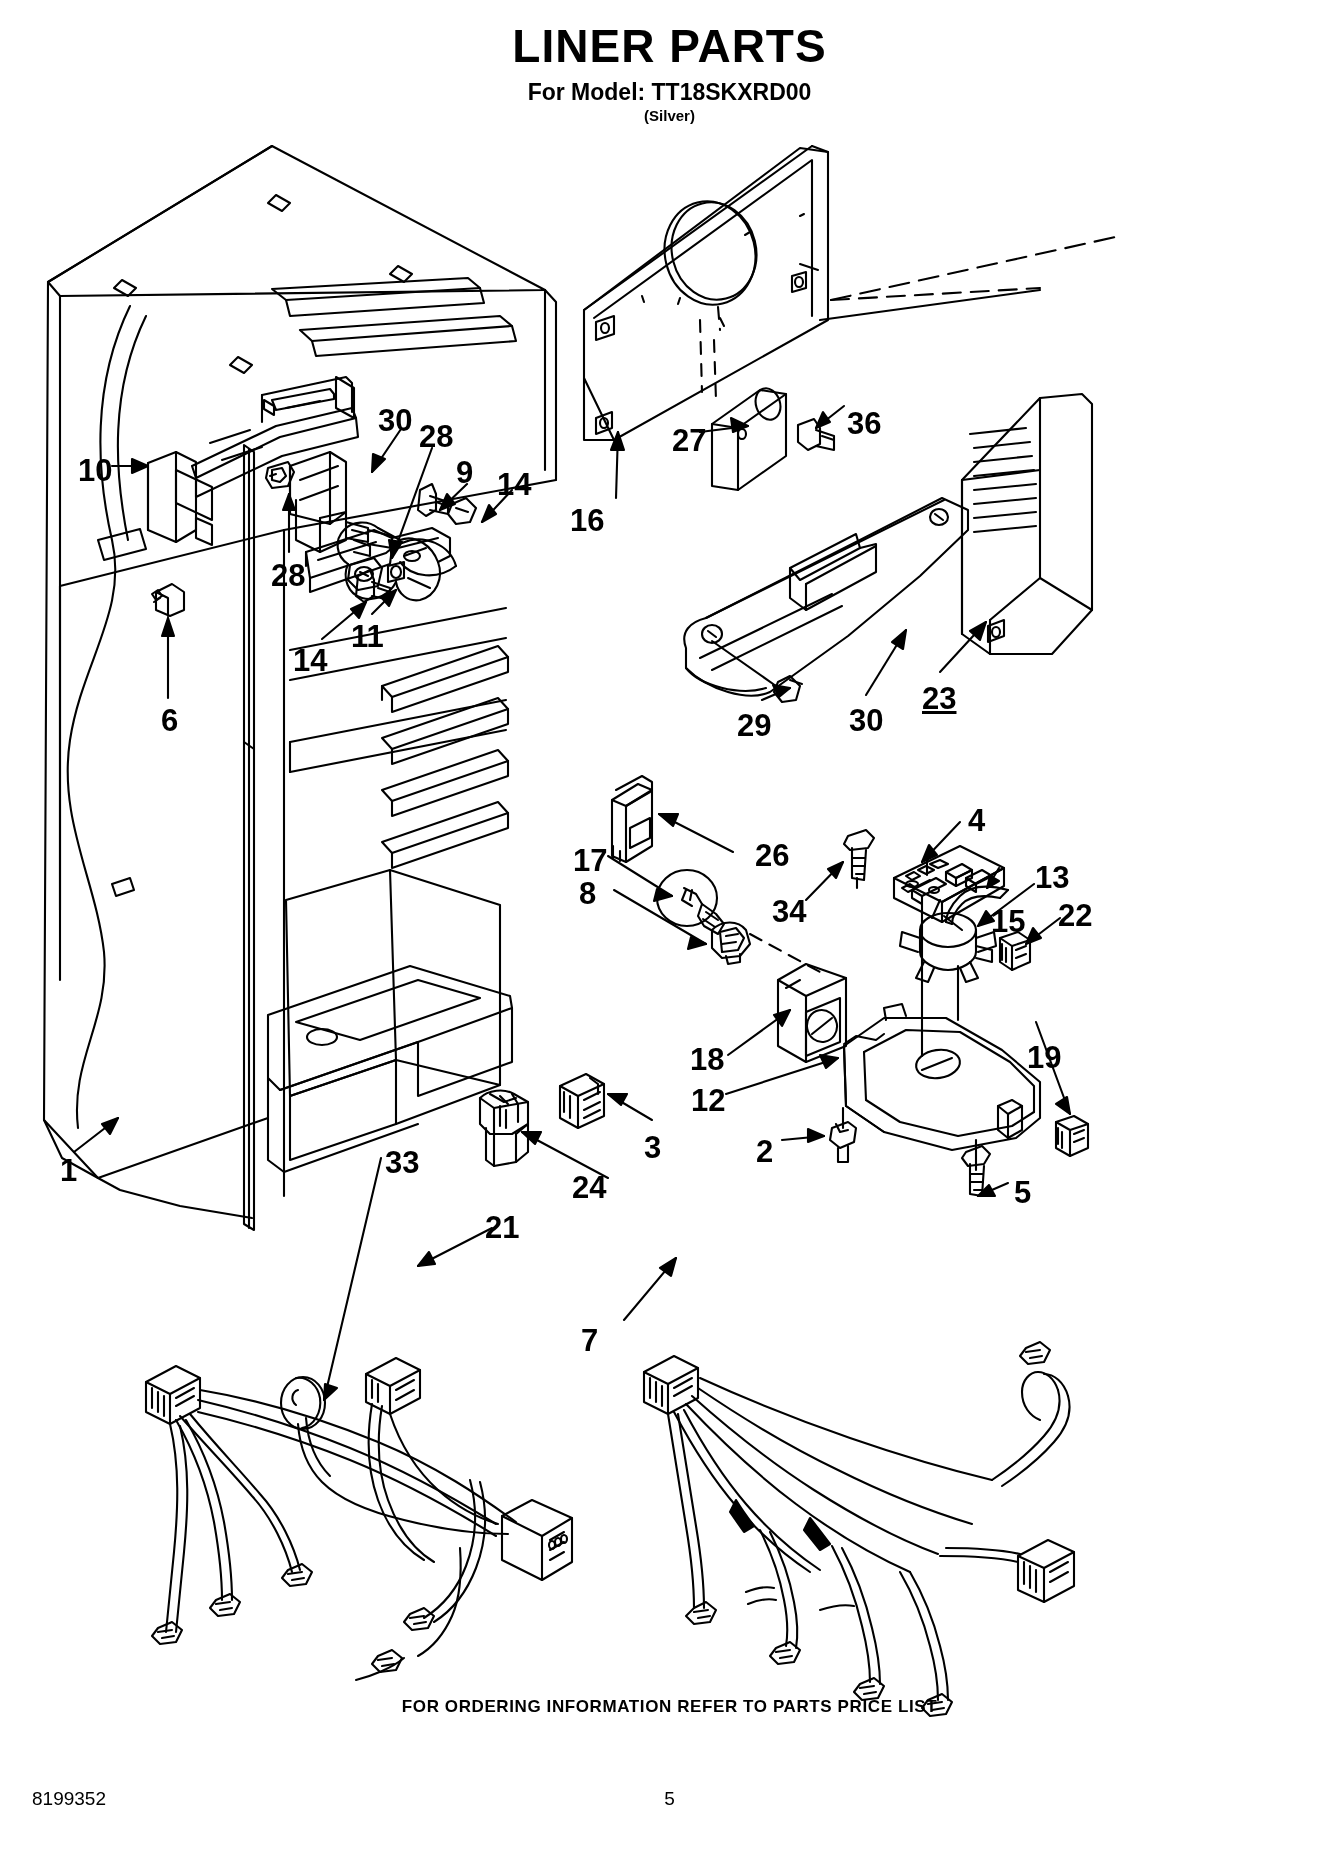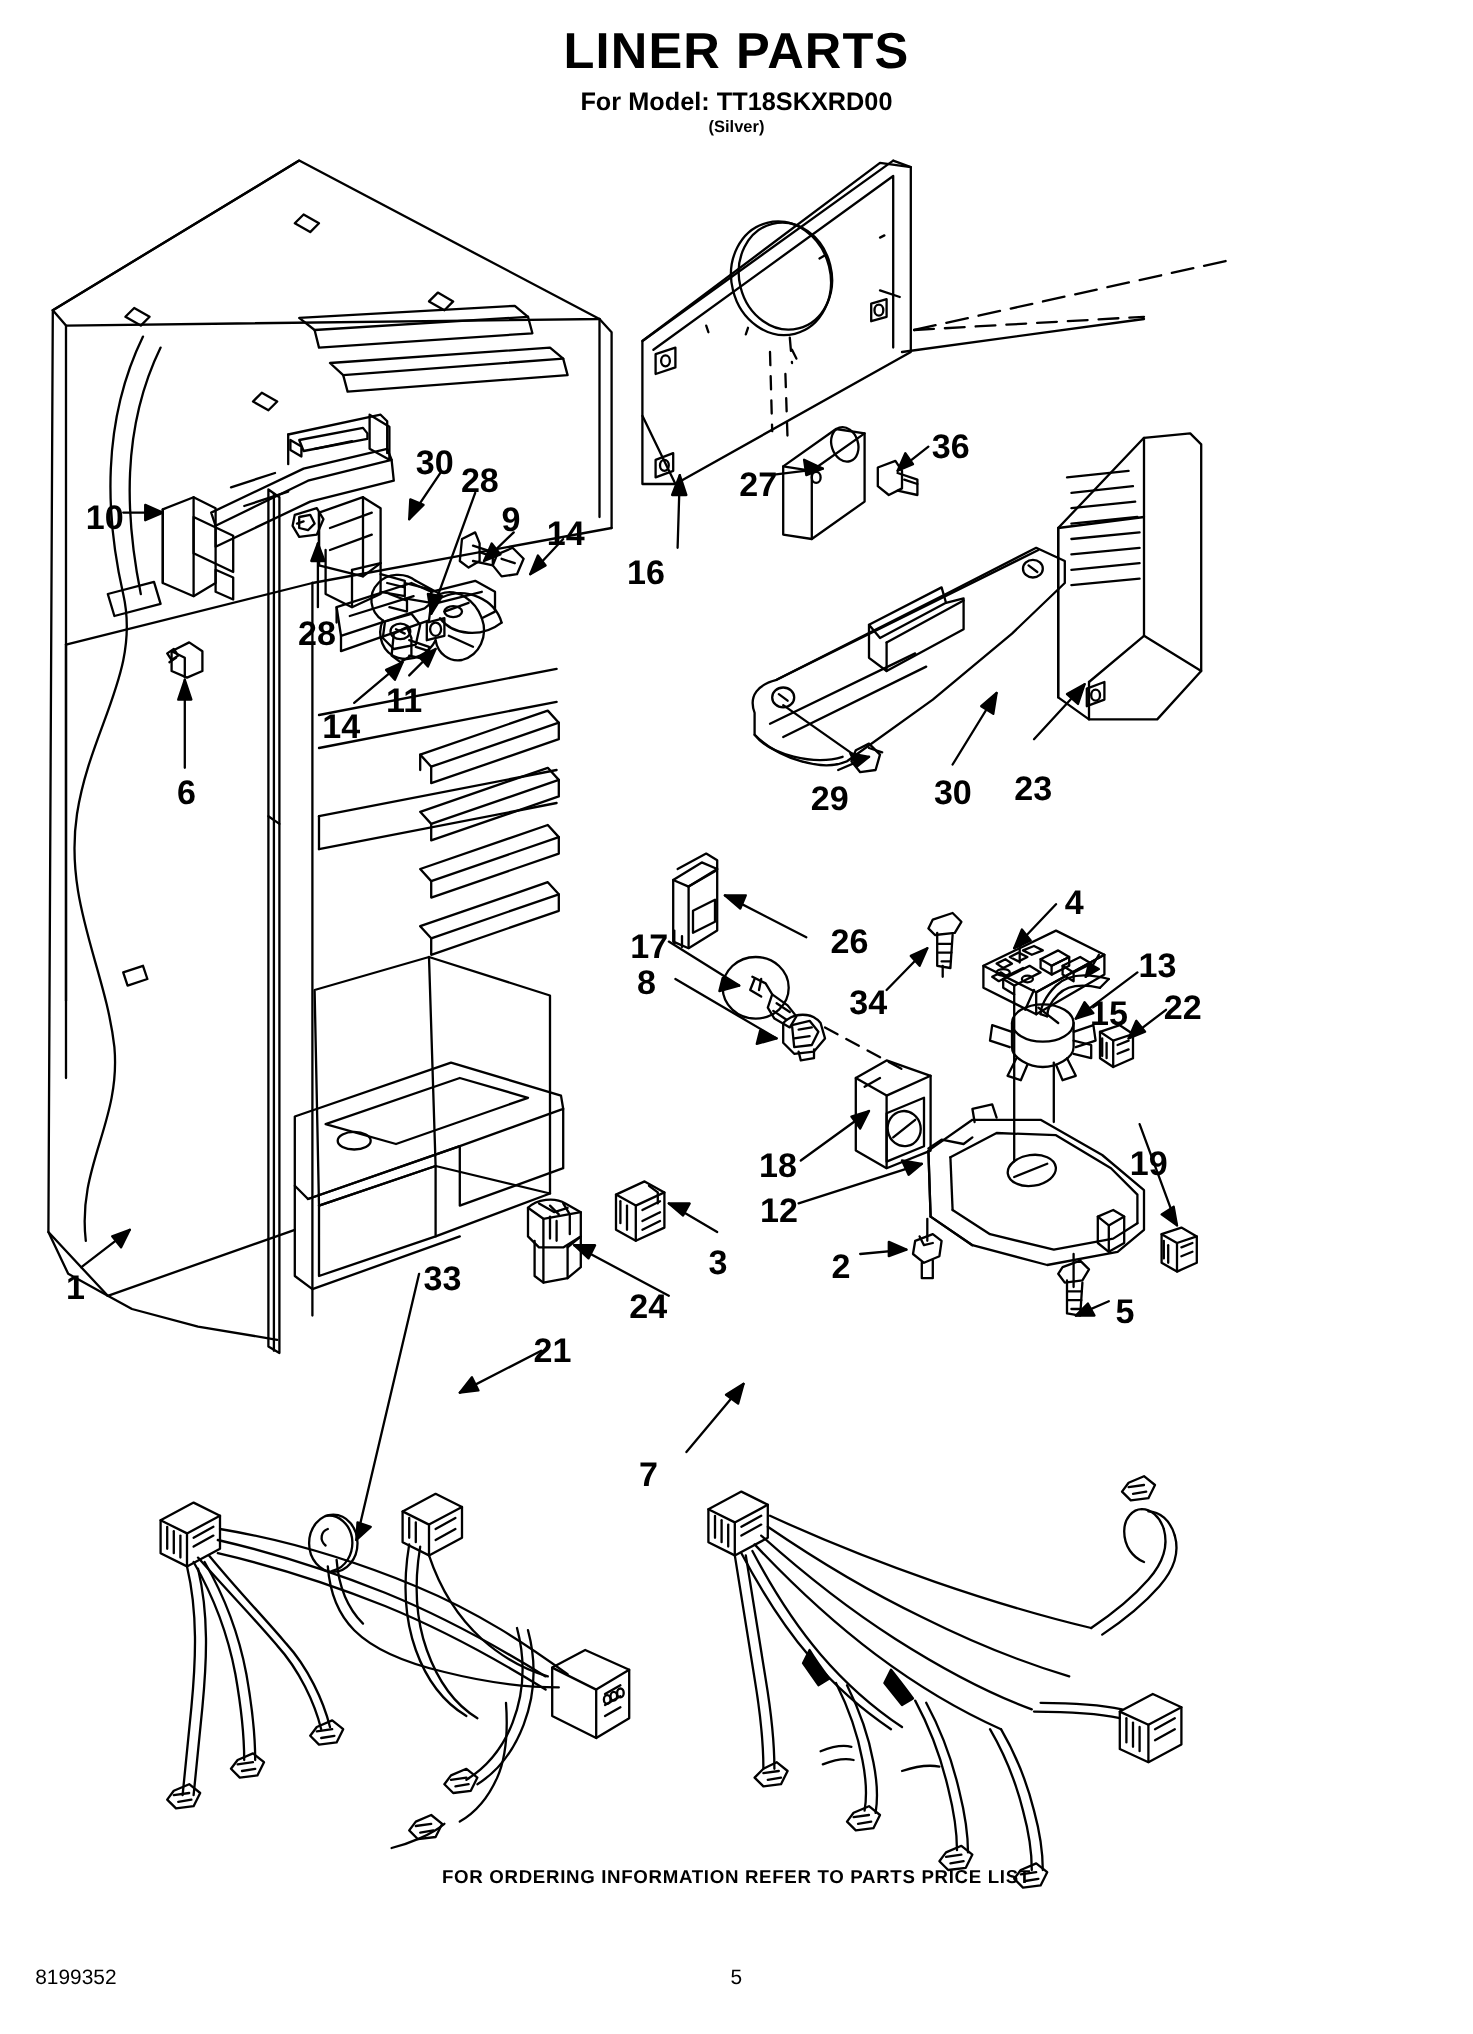--- a/index.html
+++ b/index.html
@@ -790,26 +790,26 @@
   <div id="callout-layer">
       <div class="callout" style="left: 78px; top: 455px;">10</div>
       <div class="callout" style="left: 378px; top: 405px;">30</div>
       <div class="callout" style="left: 419px; top: 421px;">28</div>
       <div class="callout" style="left: 456px; top: 457px;">9</div>
       <div class="callout" style="left: 497px; top: 469px;">14</div>
       <div class="callout" style="left: 271px; top: 560px;">28</div>
       <div class="callout" style="left: 351px; top: 621px;">11</div>
       <div class="callout" style="left: 293px; top: 645px;">14</div>
       <div class="callout" style="left: 161px; top: 705px;">6</div>
-      <div class="callout" style="left: 847px; top: 390px;">36</div>
+      <div class="callout" style="left: 847px; top: 408px;">36</div>
       <div class="callout" style="left: 672px; top: 425px;">27</div>
       <div class="callout" style="left: 570px; top: 505px;">16</div>
       <div class="callout" style="left: 737px; top: 710px;">29</div>
       <div class="callout" style="left: 849px; top: 705px;">30</div>
-      <div class="callout" style="left: 922px; top: 701px;">23</div>
+      <div class="callout" style="left: 922px; top: 683px; text-decoration: underline;">23</div>
       <div class="callout" style="left: 735px; top: 840px; margin-left: 20px;">26</div>
       <div class="callout" style="left: 573px; top: 845px;">17</div>
       <div class="callout" style="left: 579px; top: 878px;">8</div>
       <div class="callout" style="left: 772px; top: 896px;">34</div>
       <div class="callout" style="left: 968px; top: 805px;">4</div>
       <div class="callout" style="left: 991px; top: 886px; margin-top: 20px;">15</div>
       <div class="callout" style="left: 1035px; top: 862px;">13</div>
       <div class="callout" style="left: 1058px; top: 900px;">22</div>
       <div class="callout" style="left: 1027px; top: 1042px;">19</div>
       <div class="callout" style="left: 690px; top: 1044px;">18</div>

